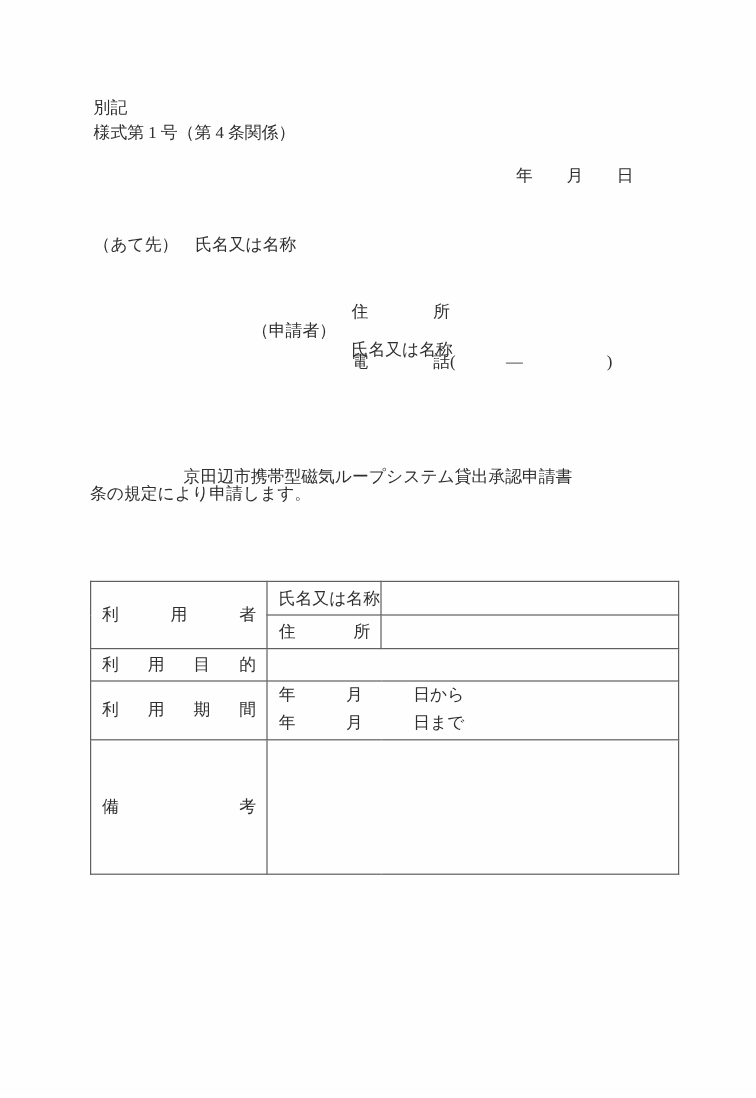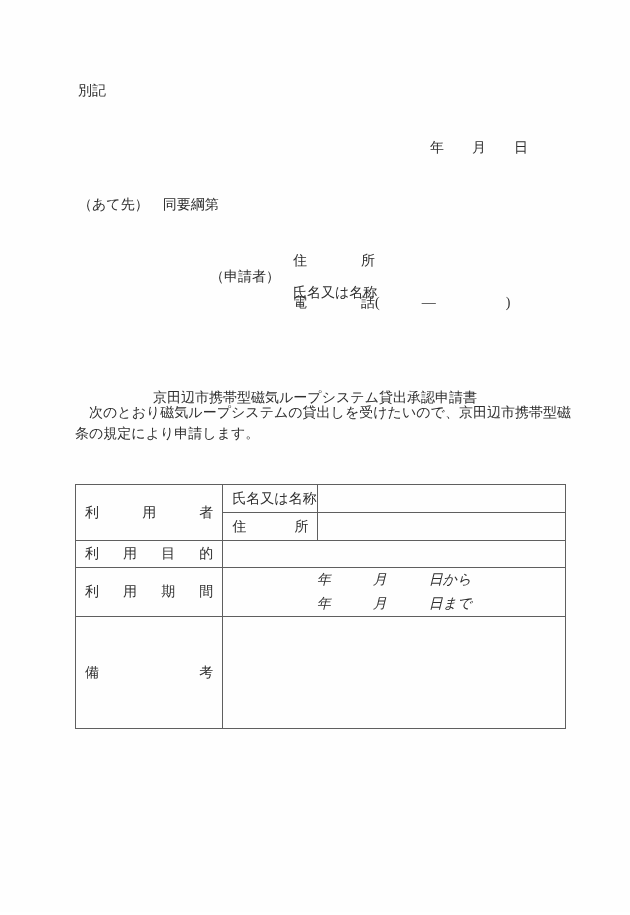--- a/index.html
+++ b/index.html
@@ -22,50 +22,50 @@
     border-collapse:collapse;table-layout:fixed;
     width:491px;
   }
   table.form td{
     border:1px solid #5f5f5f;
     font-size:14px;color:#2e2e2e;
     padding:0 9px;vertical-align:middle;
     overflow:hidden;
   }
   td.sub{padding:0 5px;}
-  td.period-cell{text-align:center;line-height:24px;padding:0;font-style:italic;}
+  td.period-cell{text-align:left;line-height:24px;padding:0;}
   .col1{width:147px;} .col2{width:95px;} .col3{width:247px;}
 </style>
 </head>
 <body>
 
 <div class="page">
 
   <div class="abs" style="left:78px;top:82px;">別記</div>
 
+  <div class="abs" style="left:78px;top:103px;">様式第 1 号（第 4 条関係）</div>
 
   <div class="abs" style="left:430px;top:139px;">年　　月　　日</div>
 
-  <div class="abs" style="left:78px;top:196px;">（あて先）　同要綱第</div>
+  <div class="abs" style="left:78px;top:196px;">（あて先）　氏名又は名称</div>
 
   <div class="abs" style="left:210px;top:268px;">（申請者）</div>
 
   <div class="abs jc" style="left:293px;top:252px;width:82px;"><span>住</span><span>所</span></div>
 
   <div class="abs" style="left:293px;top:284px;">氏名又は名称</div>
 
   <div class="abs" style="left:293px;top:294px;display:flex;">
     <span class="jc" style="width:82px;"><span>電</span><span>話</span></span>
     <span style="white-space:pre;">(　　　―　　　　　)</span>
   </div>
 
   <div class="title-line" style="top:344px;">京田辺市携帯型磁気ループシステム貸出承認申請書</div>
 
   <div class="body-block">
-    <div>　次のとおり磁気ループシステムの貸出しを受けたいので、京田辺市携帯型磁</div>
     <div>条の規定により申請します。</div>
   </div>
 
   <table class="form">
     <colgroup>
         <col class="col1">
         <col class="col2">
         <col class="col3">
       </colgroup>
     <tbody>

